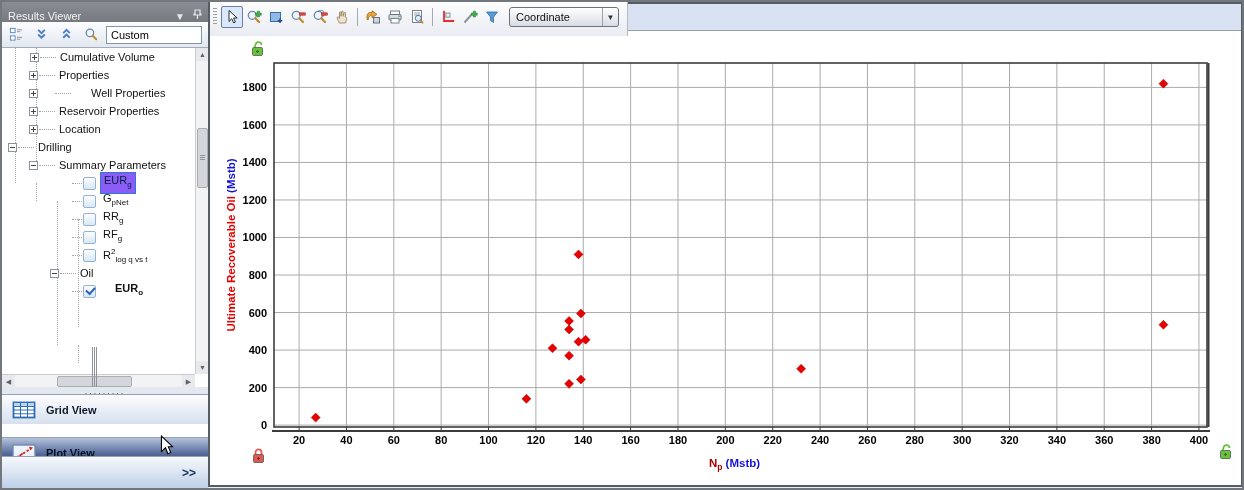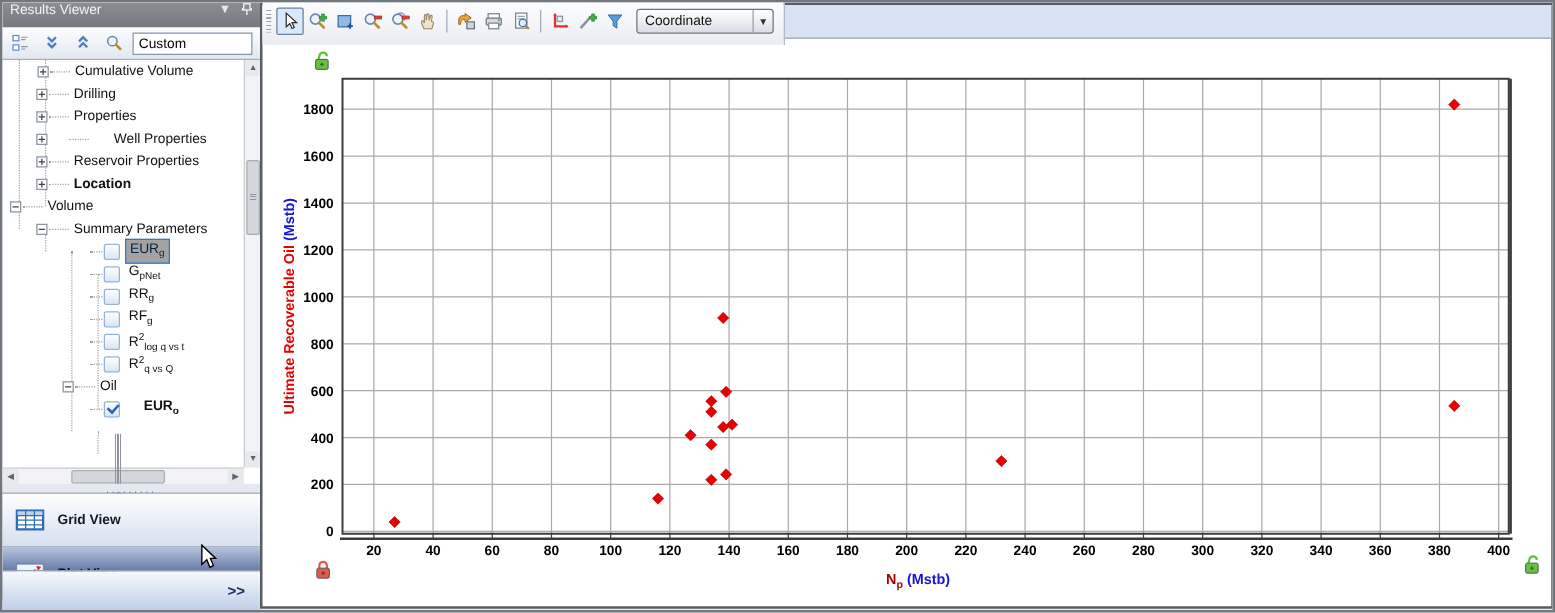--- a/index.html
+++ b/index.html
@@ -7,21 +7,21 @@
   body { font-family:"Liberation Sans", sans-serif; }
   #window {
     position:relative; width:1244px; height:490px; background:#e9eef6;
     border:2px solid #72777e; overflow:hidden;
   }
   
   #left-panel { position:absolute; left:0; top:0; width:206px; height:486px; background:#fff; }
   #lp-titlebar {
     position:absolute; left:0; top:0; right:0; height:20px;
     background:linear-gradient(#8a8e94,#767a80); color:#f2f2f2;
-    font-size:11px; display:flex; align-items:flex-start; padding:0 6px;
+    font-size:11px; display:flex; align-items:flex-end; padding:0 6px;
   }
   #lp-titlebar .spacer { flex:1; }
   .tb-glyph { color:#e6e6e6; font-size:10px; margin-left:8px; cursor:default; }
   #lp-toolbar {
     position:absolute; left:0; top:20px; right:0; height:26px;
     background:linear-gradient(#fcfdfe,#e2e8f1); border-bottom:1px solid #a6adb9;
     display:flex; align-items:center; padding:0 4px; gap:5px;
   }
   .mini-btn { width:20px; height:20px; display:flex; align-items:center; justify-content:center; }
   .mini-btn svg { width:15px; height:15px; }
@@ -43,35 +43,35 @@
     width:13px; height:13px; border:1px solid #94b2d1; border-radius:2px;
     background:linear-gradient(#fdfeff,#d8e7f5); flex:0 0 13px; position:relative; margin-right:4px;
   }
   .cbx.checked::after {
     content:""; position:absolute; left:2px; top:1px; width:7px; height:4px;
     border-left:2px solid #2a62b8; border-bottom:2px solid #2a62b8; transform:rotate(-48deg);
   }
   .tree-label { padding:0 3px; line-height:15px; }
   .tree-label sup { font-size:8px; }
   .tree-label sub { font-size:8px; }
-  .tree-label.sel { background:#a3a3a3; border:1px solid #2a7ad4; color:#04223f; }
+  .tree-label.sel { background:#8b5cf6; border:1px solid #2a7ad4; color:#04223f; }
   .tree-label.bold { font-weight:bold;margin-left:12px; }
   
   .sb-v { position:absolute; right:0; top:46px; width:13px; height:326px; background:#f2f3f5; border-left:1px solid #c9ccd1; }
   .sb-h { position:absolute; left:0; top:372px; width:193px; height:13px; background:#f2f3f5; border-top:1px solid #c9ccd1; }
   .sb-btn { position:absolute; width:13px; height:13px; background:#e7e9ec; color:#5e646d; font-size:7px; line-height:13px; text-align:center; }
   .sb-thumb-v { position:absolute; left:1px; width:11px; background:#d3d6db; border:1px solid #a9adb4; border-radius:2px; }
   .thumb-grip { position:absolute; left:2px; right:2px; top:50%; height:5px; margin-top:-3px;
     background:repeating-linear-gradient(#8f949b 0 1px, transparent 1px 2px); }
   .sb-thumb-h { position:absolute; top:1px; height:11px; background:#d3d6db; border:1px solid #a9adb4; border-radius:2px; }
   #splitter { position:absolute; left:0; top:385px; width:206px; height:7px; background:#e4e9f1;
     display:flex; align-items:center; justify-content:center; }
   #splitter span { letter-spacing:2px; color:#4c5158; font-size:9px; line-height:4px; }
   .view-btn {
-    position:absolute; left:0; width:206px; height:43px; display:flex; align-items:center; gap:10px;
+    position:absolute; left:0; width:206px; height:30px; display:flex; align-items:center; gap:10px;
     padding:0 10px; border-top:1px solid #97a1b2; font-size:11px; font-weight:bold; color:#101829;
     background:linear-gradient(#fdfdfe,#d6e0ef);
   }
   .view-btn .vicon { width:24px; height:18px; display:flex; }
   .view-btn.active { background:linear-gradient(#b4c3dc,#54699a 55%,#2c4373); color:#04101f;margin-top:12px; }
   #expand-strip {
     position:absolute; left:0; top:454px; width:206px; height:32px;
     background:linear-gradient(#f6f9fd,#bfd0e7); border-top:1px solid #97a1b2;
     display:flex; align-items:center; justify-content:flex-end; padding:0 12px;
     font-weight:bold; color:#13315e; font-size:12px;
@@ -160,46 +160,41 @@
         <div class="guide" style="left: 76px; top: 171px; height: 108px;"></div>
         <div class="guide" style="left: 76px; top: 297px; height: 18px;"></div>
         <div class="tree-row" style="padding-left: 28px;">
           <span class="expander plus"></span>
           <span class="leader"></span>
           <span class="tree-label">Cumulative Volume</span>
         </div>
         <div class="tree-row" style="padding-left: 27px;">
           <span class="expander plus"></span>
           <span class="leader"></span>
-          <span class="tree-label">Drilling</span>
+          <span class="tree-label">Properties</span>
+        </div>
+        <div class="tree-row" style="padding-left: 27px; gap: 16px;">
+          <span class="expander plus"></span>
+          <span class="leader"></span>
+          <span class="tree-label">Well Properties</span>
         </div>
         <div class="tree-row" style="padding-left: 27px;">
           <span class="expander plus"></span>
           <span class="leader"></span>
-          <span class="tree-label">Properties</span>
-        </div>
-        <div class="tree-row" style="padding-left: 27px; gap: 16px;">
-          <span class="expander plus"></span>
-          <span class="leader"></span>
-          <span class="tree-label">Well Properties</span>
+          <span class="tree-label">Reservoir Properties</span>
         </div>
         <div class="tree-row" style="padding-left: 27px;">
           <span class="expander plus"></span>
           <span class="leader"></span>
-          <span class="tree-label">Reservoir Properties</span>
-        </div>
-        <div class="tree-row" style="padding-left: 27px; font-weight: bold;">
-          <span class="expander plus"></span>
-          <span class="leader"></span>
           <span class="tree-label">Location</span>
         </div>
         <div class="tree-row" style="padding-left: 6px;">
           <span class="expander minus"></span>
           <span class="leader"></span>
-          <span class="tree-label">Volume</span>
+          <span class="tree-label">Drilling</span>
         </div>
         <div class="tree-row" style="padding-left: 27px;">
           <span class="expander minus"></span>
           <span class="leader"></span>
           <span class="tree-label">Summary Parameters</span>
         </div>
         <div class="tree-row" style="padding-left: 69px;">
           <span class="leader short"></span>
           <span class="cbx"></span>
           <span class="tree-label sel">EUR<sub>g</sub></span>
@@ -216,25 +211,20 @@
         </div>
         <div class="tree-row" style="padding-left: 69px;">
           <span class="leader short"></span>
           <span class="cbx"></span>
           <span class="tree-label">RF<sub>g</sub></span>
         </div>
         <div class="tree-row" style="padding-left: 69px;">
           <span class="leader short"></span>
           <span class="cbx"></span>
           <span class="tree-label">R<sup>2</sup><sub>log q vs t</sub></span>
-        </div>
-        <div class="tree-row" style="padding-left: 69px;">
-          <span class="leader short"></span>
-          <span class="cbx"></span>
-          <span class="tree-label">R<sup>2</sup><sub>q vs Q</sub></span>
         </div>
         <div class="tree-row" style="padding-left: 48px;">
           <span class="expander minus"></span>
           <span class="leader"></span>
           <span class="tree-label">Oil</span>
         </div>
         <div class="tree-row" style="padding-left: 69px;">
           <span class="leader short"></span>
           <span class="cbx checked"></span>
           <span class="tree-label bold">EUR<sub>o</sub></span>

